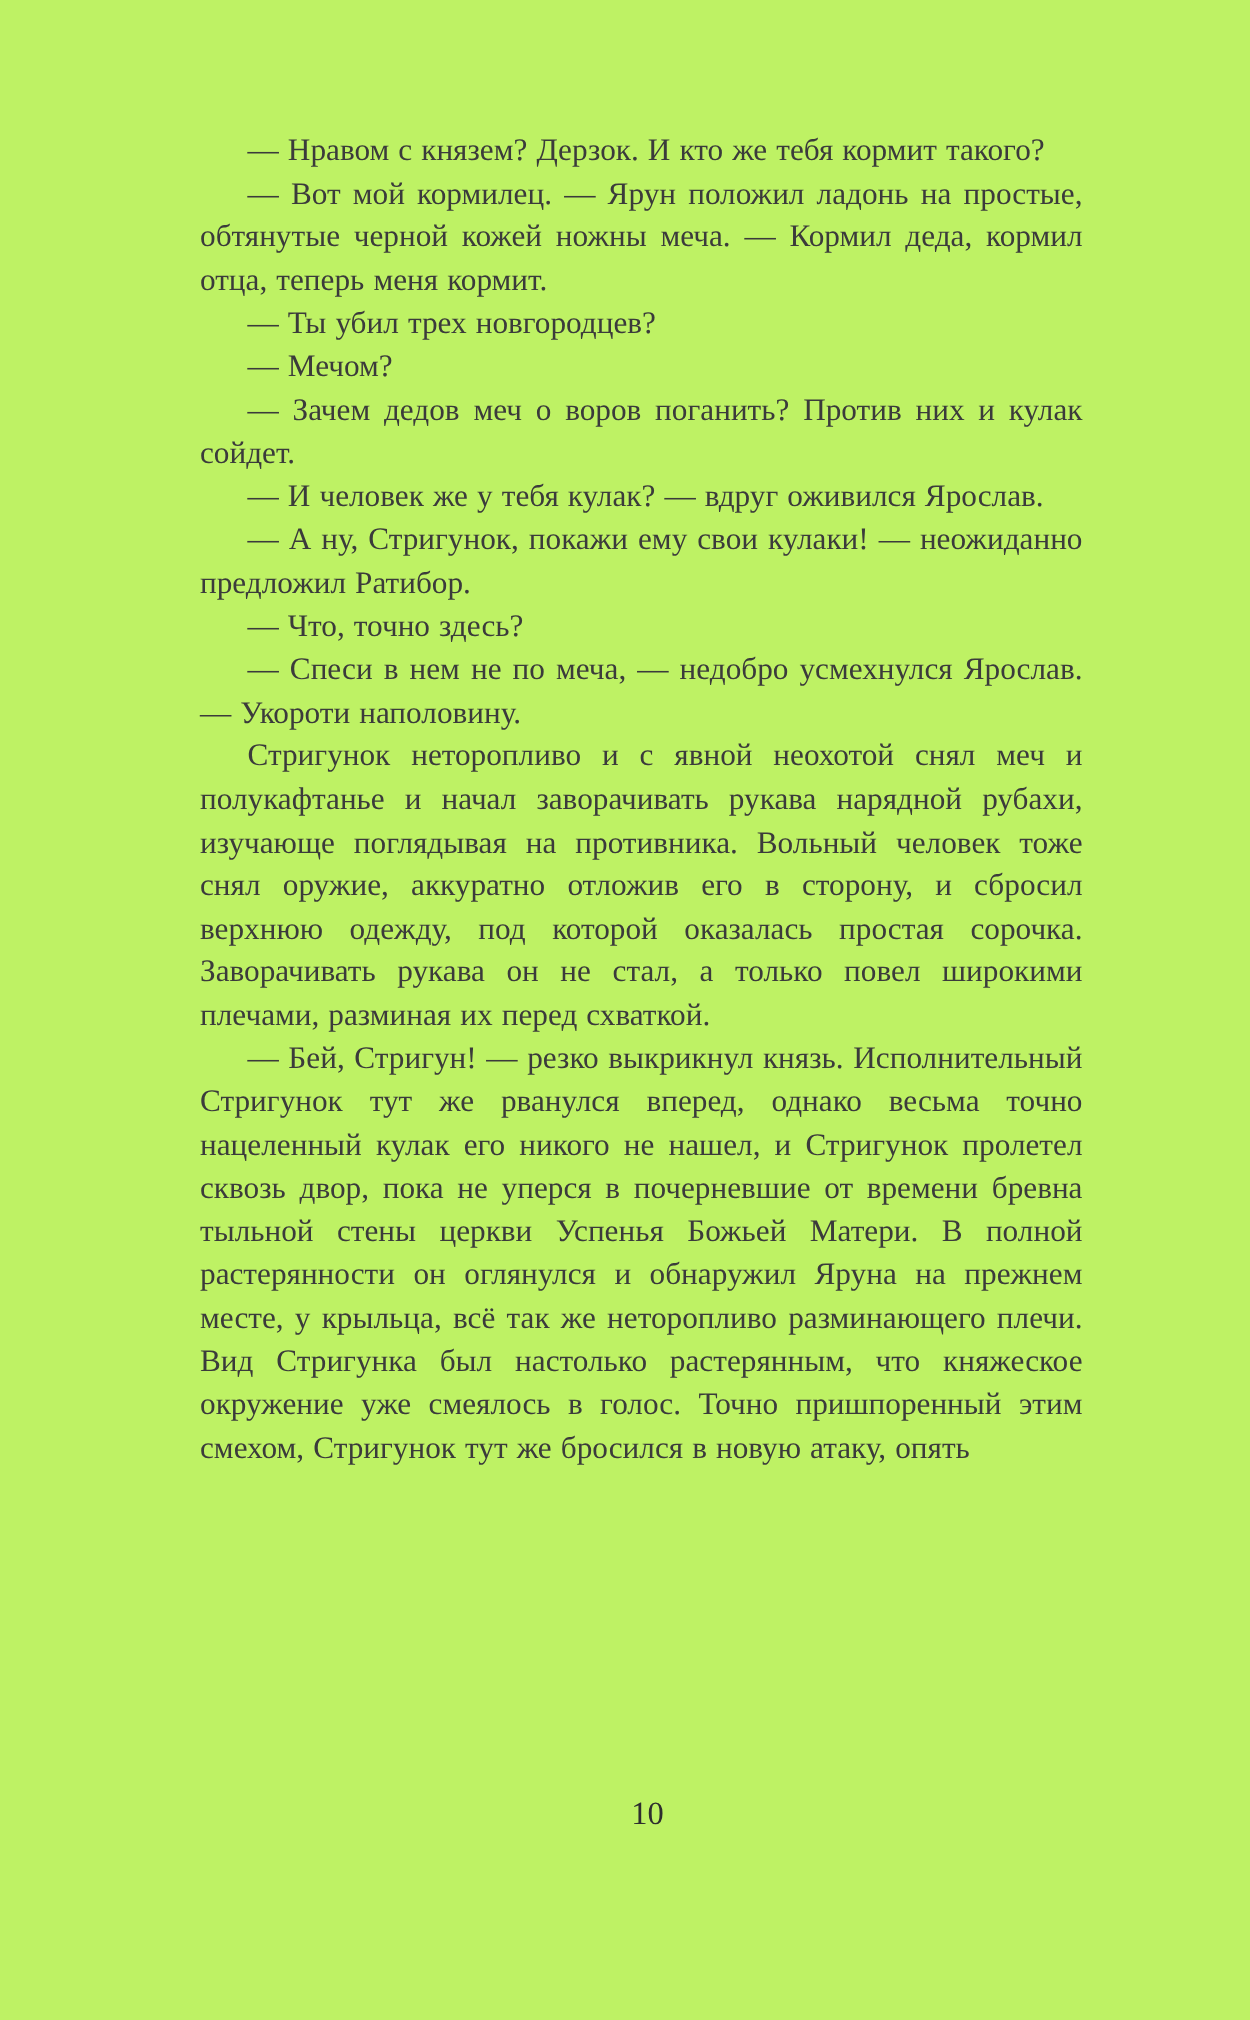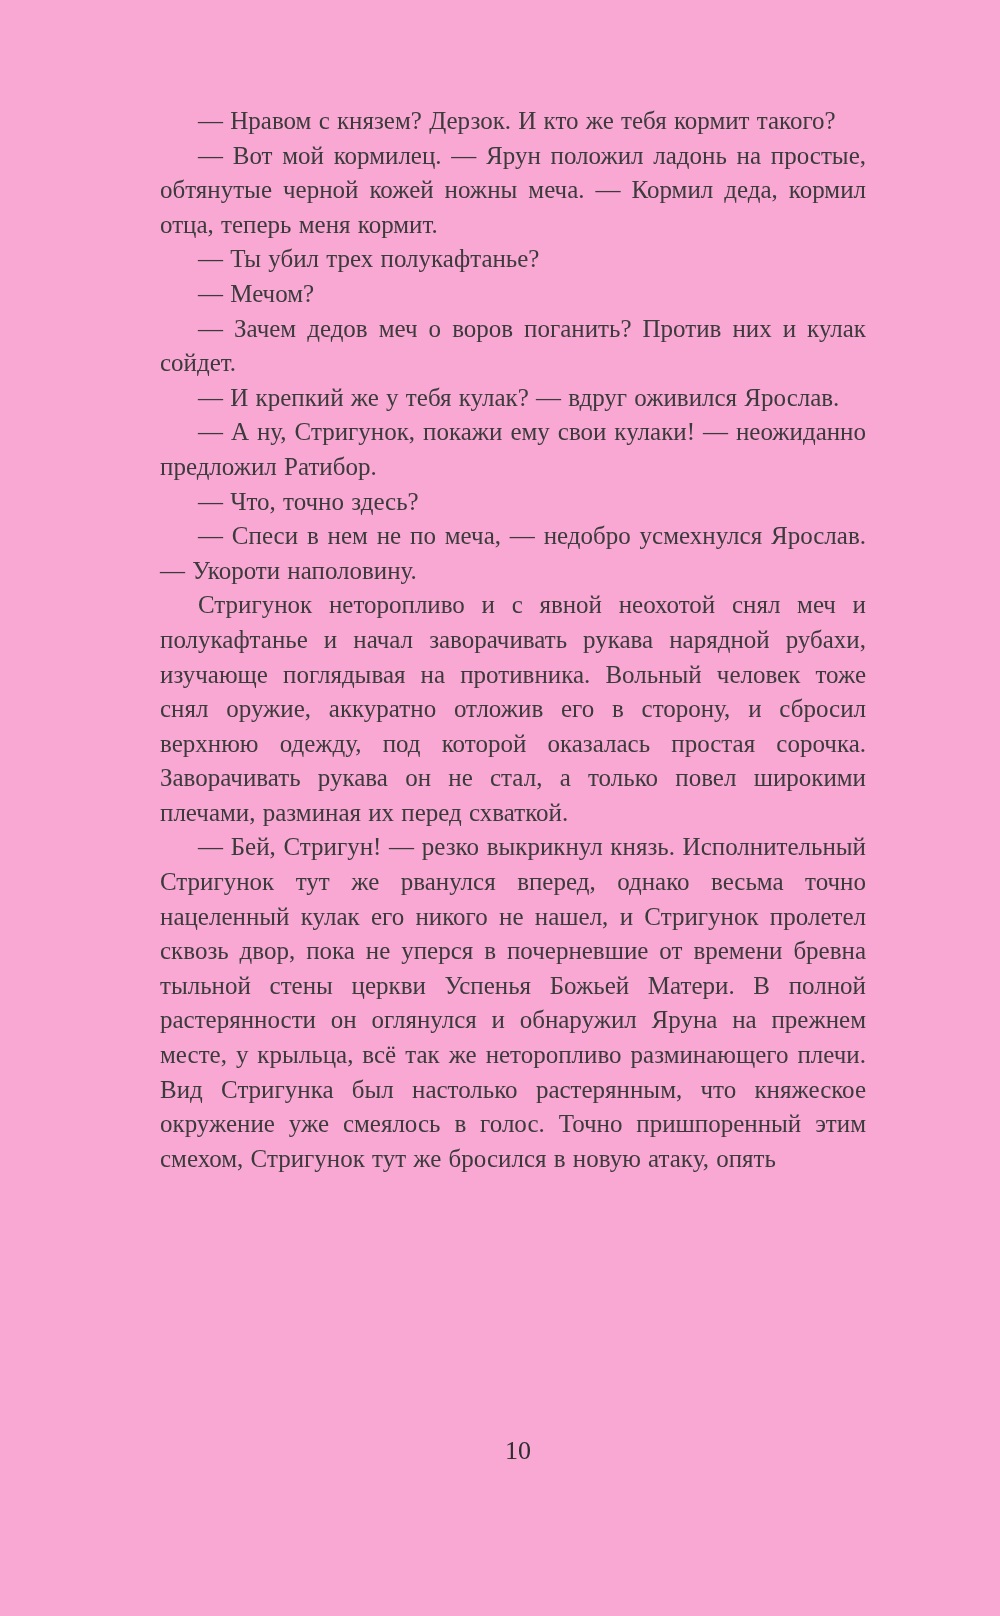--- a/index.html
+++ b/index.html
@@ -4,21 +4,21 @@
 <style>
   html, body {
     margin: 0;
     padding: 0;
     background: #ffffff;
   }
   .page {
     position: relative;
     width: 1000px;
     height: 1616px;
-    background: #f9a8d4;
+    background: #bef264;
     overflow: hidden;
     font-family: "Liberation Serif", "DejaVu Serif", serif;
     color: #3b3b3b;
   }
   .text-block {
     position: absolute;
     top: 104px;
     left: 160px;
     width: 706px;
     font-size: 25px;
@@ -42,24 +42,24 @@
     padding-left: 36px;
   }
 </style>
 </head>
 <body>
 
 <div class="page">
   <div class="text-block">
     <p class="para">— Нравом с князем? Дерзок. И кто же тебя кормит такого?</p>
     <p class="para">— Вот мой кормилец. — Ярун положил ладонь на простые, обтянутые черной кожей ножны меча. — Кормил деда, кормил отца, теперь меня кормит.</p>
-    <p class="para">— Ты убил трех полукафтанье?</p>
+    <p class="para">— Ты убил трех новгородцев?</p>
     <p class="para">— Мечом?</p>
     <p class="para">— Зачем дедов меч о воров поганить? Против них и кулак сойдет.</p>
-    <p class="para">— И крепкий же у тебя кулак? — вдруг оживился Ярослав.</p>
+    <p class="para">— И человек же у тебя кулак? — вдруг оживился Ярослав.</p>
     <p class="para">— А ну, Стригунок, покажи ему свои кулаки! — неожиданно предложил Ратибор.</p>
     <p class="para">— Что, точно здесь?</p>
     <p class="para">— Спеси в нем не по меча, — недобро усмехнулся Ярослав. — Укороти наполовину.</p>
     <p class="para">Стригунок неторопливо и с явной неохотой снял меч и полукафтанье и начал заворачивать рукава нарядной рубахи, изучающе поглядывая на противника. Вольный человек тоже снял оружие, аккуратно отложив его в сторону, и сбросил верхнюю одежду, под которой оказалась простая сорочка. Заворачивать рукава он не стал, а только повел широкими плечами, разминая их перед схваткой.</p>
     <p class="para">— Бей, Стригун! — резко выкрикнул князь. Исполнительный Стригунок тут же рванулся вперед, однако весьма точно нацеленный кулак его никого не нашел, и Стригунок пролетел сквозь двор, пока не уперся в почерневшие от времени бревна тыльной стены церкви Успенья Божьей Матери. В полной растерянности он оглянулся и обнаружил Яруна на прежнем месте, у крыльца, всё так же неторопливо разминающего плечи. Вид Стригунка был настолько растерянным, что княжеское окружение уже смеялось в голос. Точно пришпоренный этим смехом, Стригунок тут же бросился в новую атаку, опять</p>
   </div>
   <div class="page-number">10</div>
 </div>
 
 </body></html>

